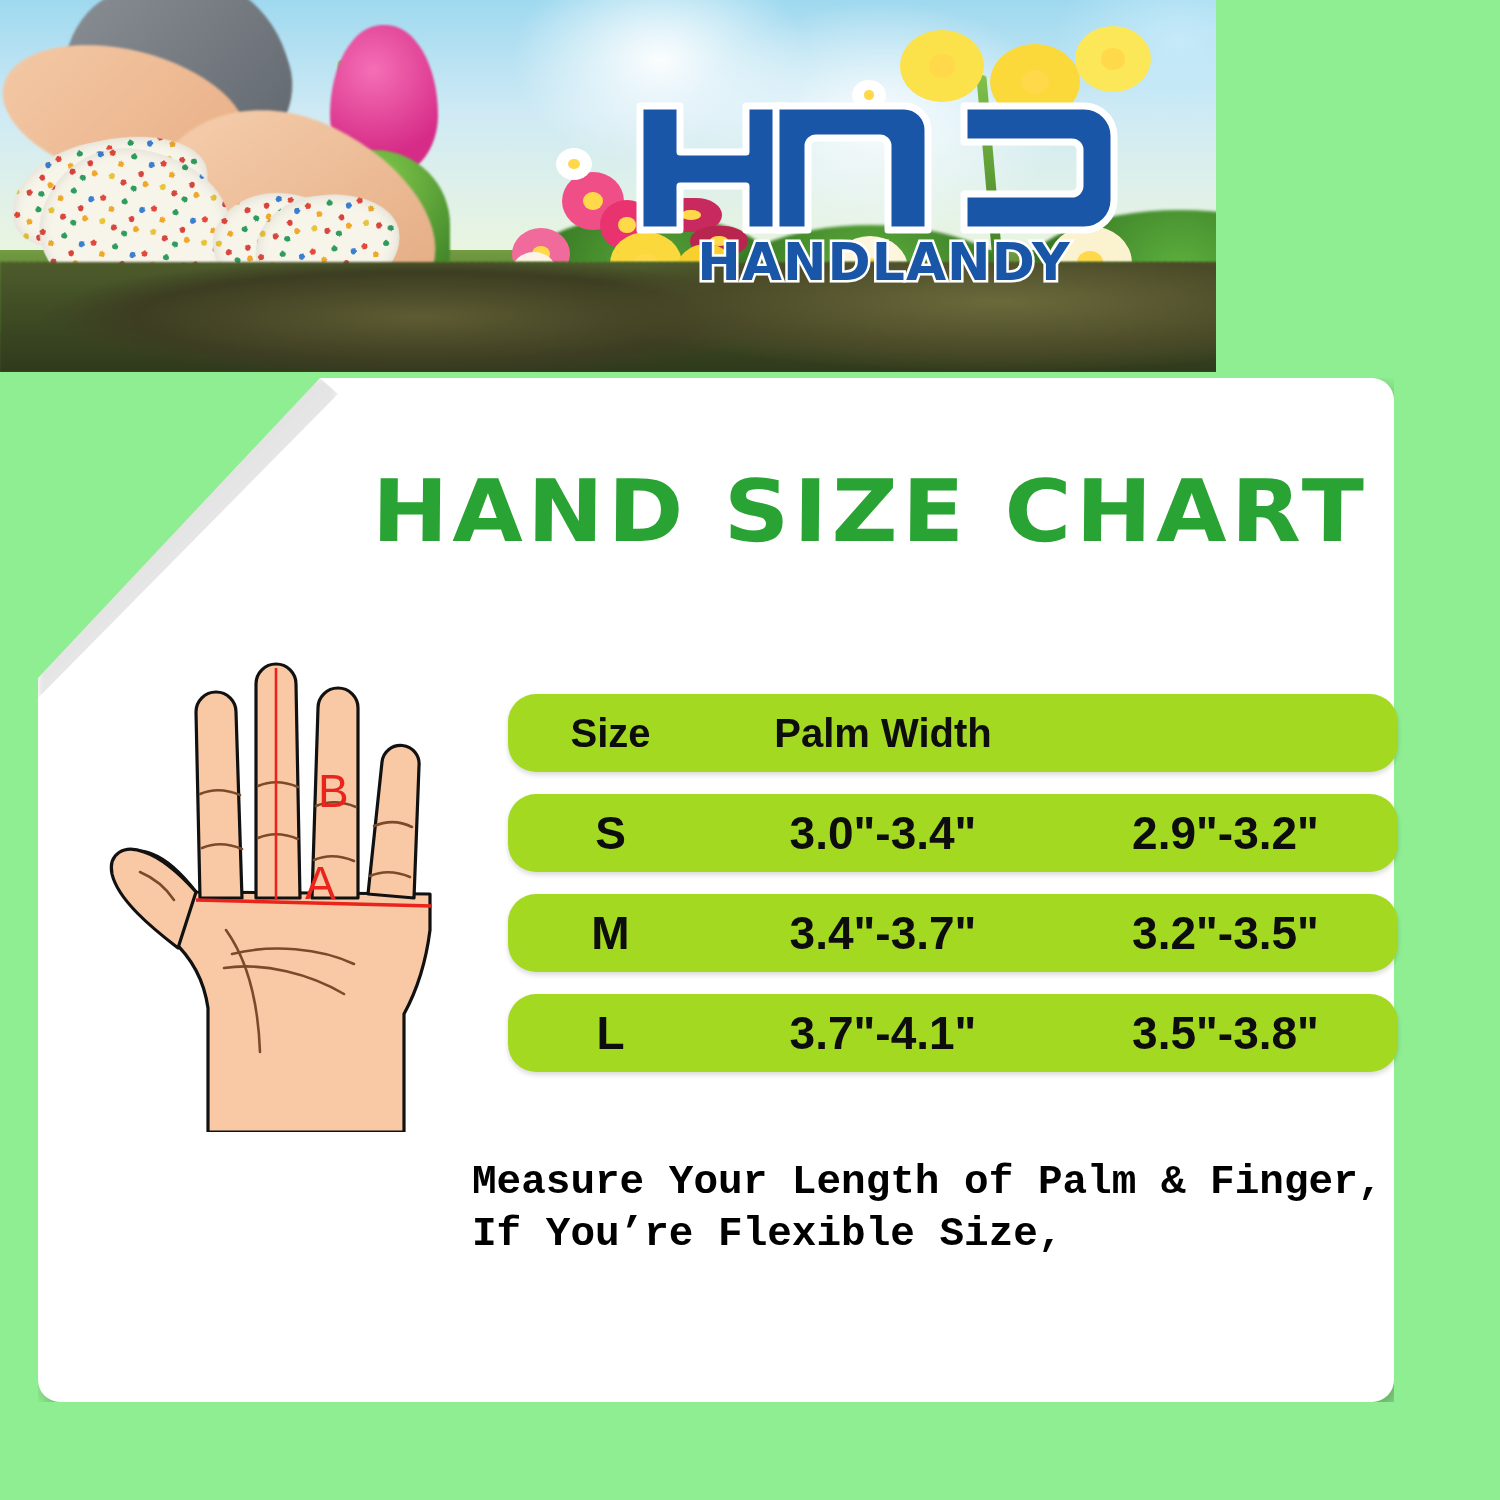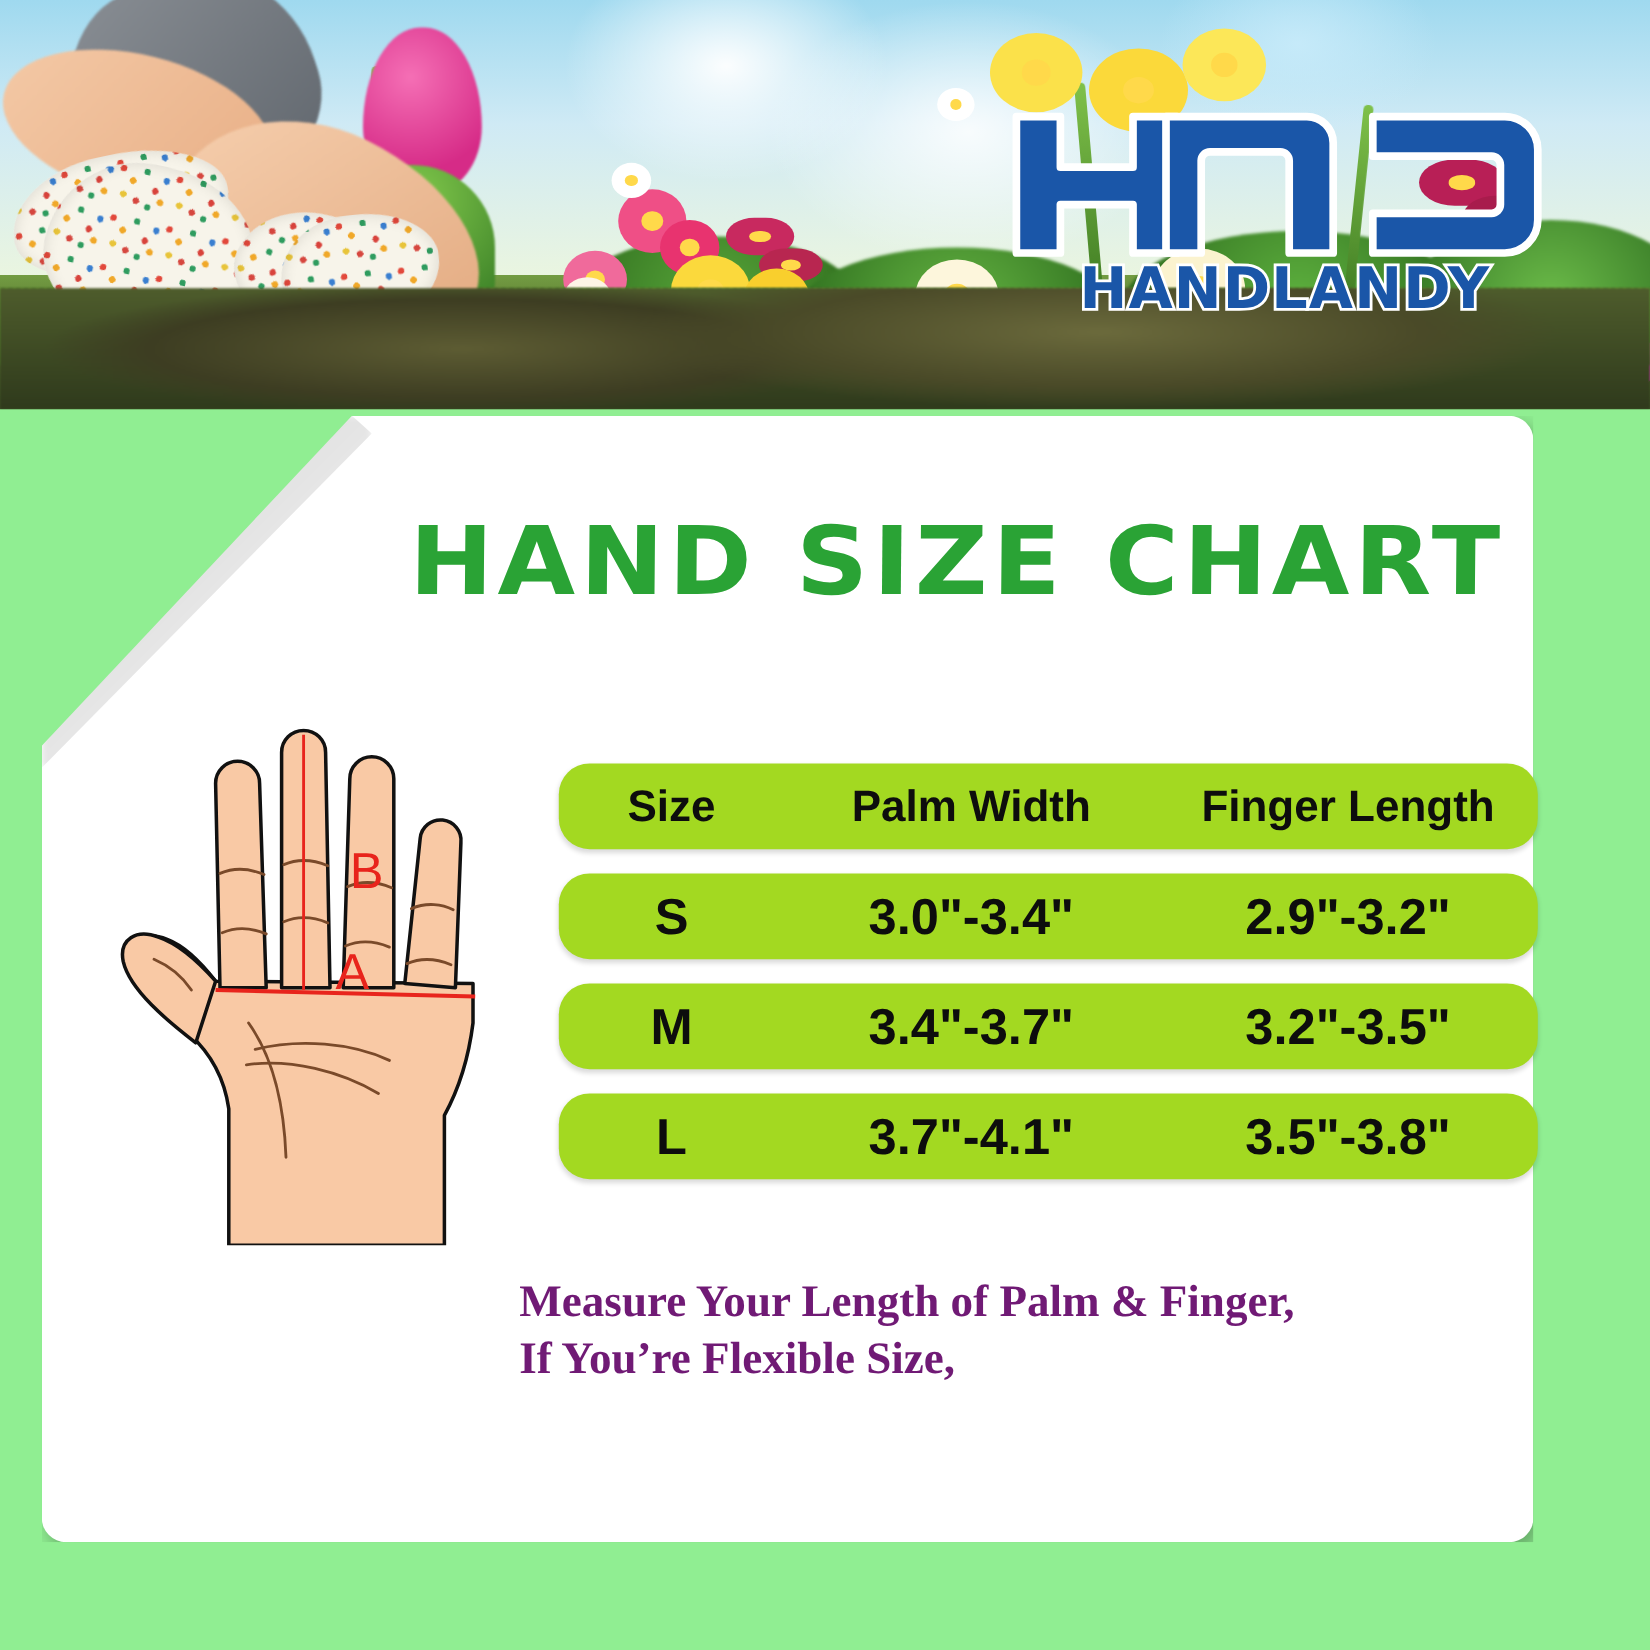--- a/index.html
+++ b/index.html
@@ -5,21 +5,21 @@
   html,body{margin:0;padding:0;}
   body{
     width:1500px;height:1500px;overflow:hidden;
     font-family:"Liberation Sans", sans-serif;
     background:#90ee92;
     position:relative;
   }
 
   
   #banner{
-    position:absolute;left:0;top:0;width:1500px;height:372px;
+    position:absolute;left:0;top:0;width:1216px;height:372px;
     overflow:hidden;
     background:
       linear-gradient(to bottom, #bfe9f5 0%, #d8f0f7 18%, #cfe9c9 40%, #7fae4a 62%, #55702f 80%, #3e5225 100%);
     text-decoration: underline;
   }
   .b-sky{
     position:absolute;left:0;top:0;width:1500px;height:250px;
     background:
       radial-gradient(ellipse 210px 150px at 660px 60px, rgba(255,255,255,.95), rgba(255,255,255,0) 70%),
       radial-gradient(ellipse 260px 170px at 880px 120px, rgba(255,255,255,.85), rgba(255,255,255,0) 70%),
@@ -171,22 +171,22 @@
   }
   .row.head .c{font-weight:bold;font-size:40px;}
   .row.body .c{font-weight:bold;font-size:46px;}
   .c1{width:205px;}
   .c2{width:340px;}
   .c3{width:345px;}
 
   
   #note{
     position:absolute;left:472px;top:1156px;width:920px;
-    color:#701a75;
-    font-family:Liberation Serif, serif;
+    color:#000000;
+    font-family:Liberation Mono, monospace;
     font-weight:bold;
     font-size:41px;
     line-height:1.28;
   }
   #note div{white-space:nowrap;}
 </style>
 </head>
 <body>
 
 <div id="banner">
@@ -309,21 +309,20 @@
     <line x1="180" y1="6" x2="180" y2="238" stroke="#e8241c" stroke-width="2.6"></line>
   </svg>
 </div>
 <div class="lbl" id="lblB">B</div>
 <div class="lbl" id="lblA">A</div>
 
 <div id="table">
   <div class="row head">
     <div class="c c1">Size</div>
     <div class="c c2">Palm Width</div>
-    <div class="c c3">Finger Length</div>
   </div>
 
   <div class="row body">
     <div class="c c1">S</div>
     <div class="c c2">3.0"-3.4"</div>
     <div class="c c3">2.9"-3.2"</div>
   </div>
 
   <div class="row body">
     <div class="c c1">M</div>

